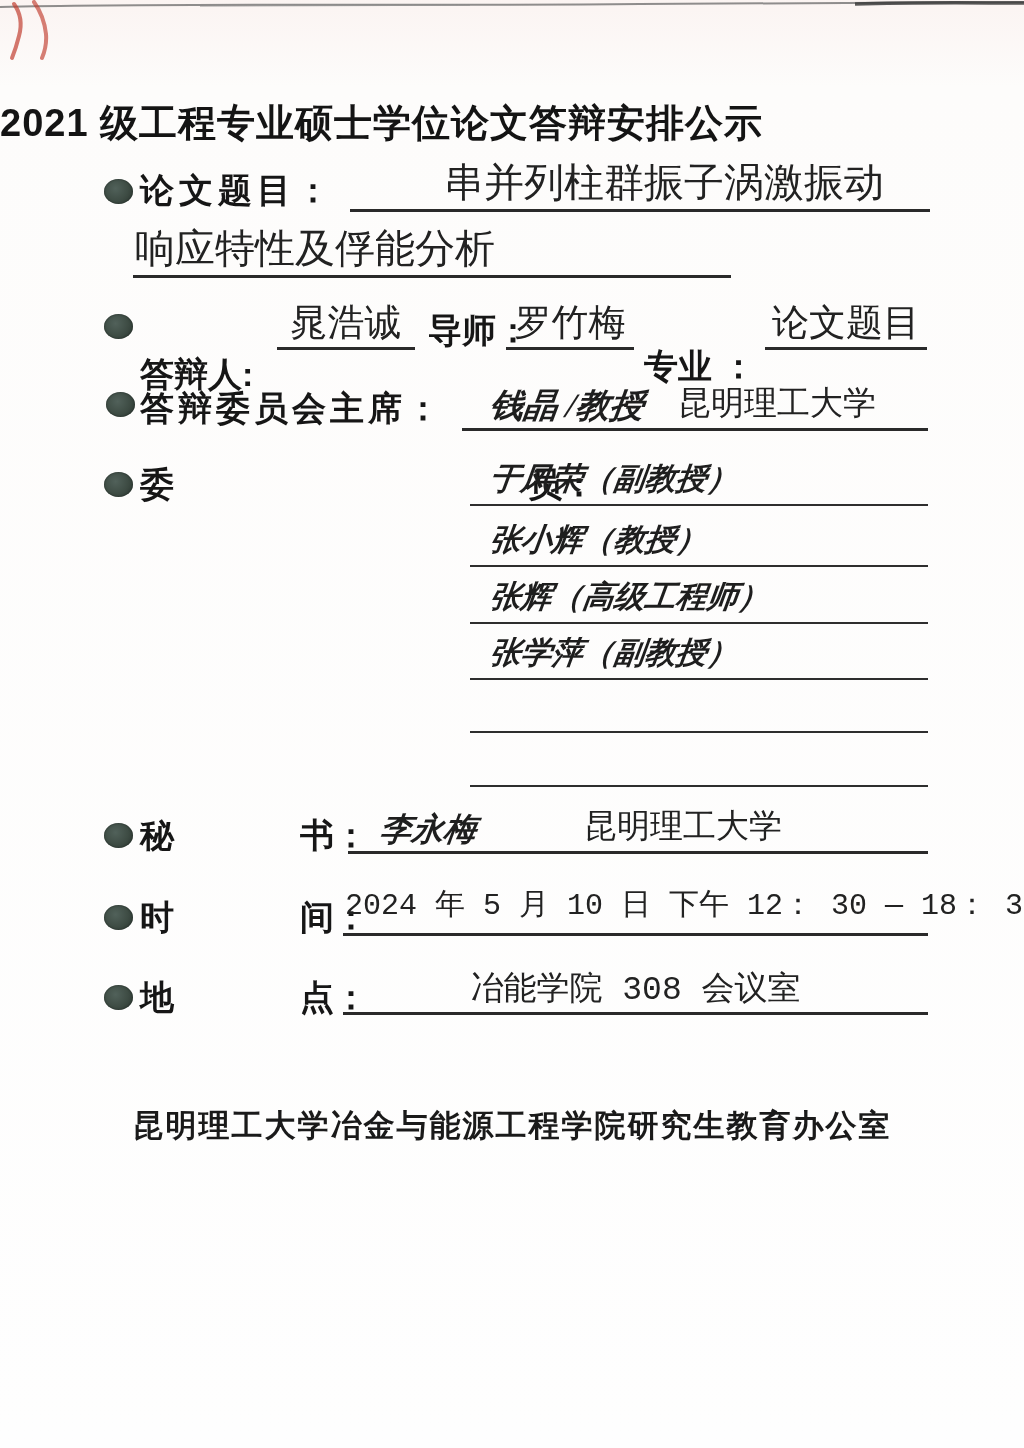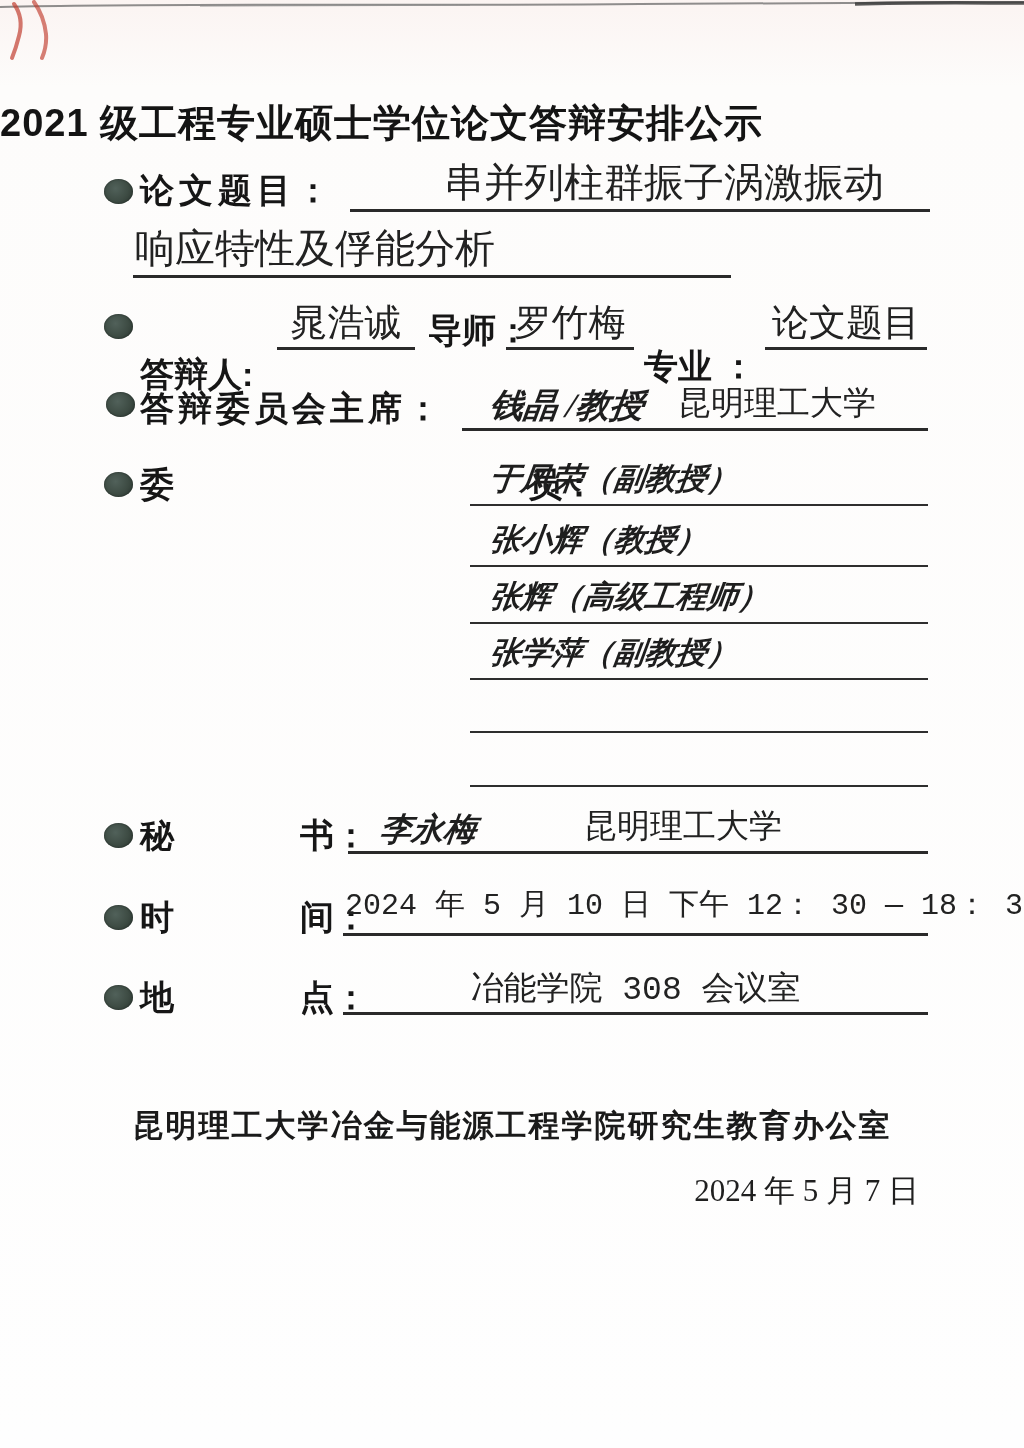--- a/index.html
+++ b/index.html
@@ -145,15 +145,14 @@
   </div>
 
   <div class="bullet" style="left:104px;top:985px;"></div>
   <div class="label" style="left:140px;top:975px;">地</div>
   <div class="label" style="left:300px;top:975px;">点：</div>
   <div class="uline serif-val" style="left:343px;top:968px;width:585px;height:47px;font-size:33px;justify-content:center;padding-bottom:2px;">
     <span>冶能学院 308 会议室</span>
   </div>
 
   <div class="footer-office">昆明理工大学冶金与能源工程学院研究生教育办公室</div>
-  <div class="footer-date">2024 年 5 月 7 日</div>
 
 </div>
 
 </body></html>

